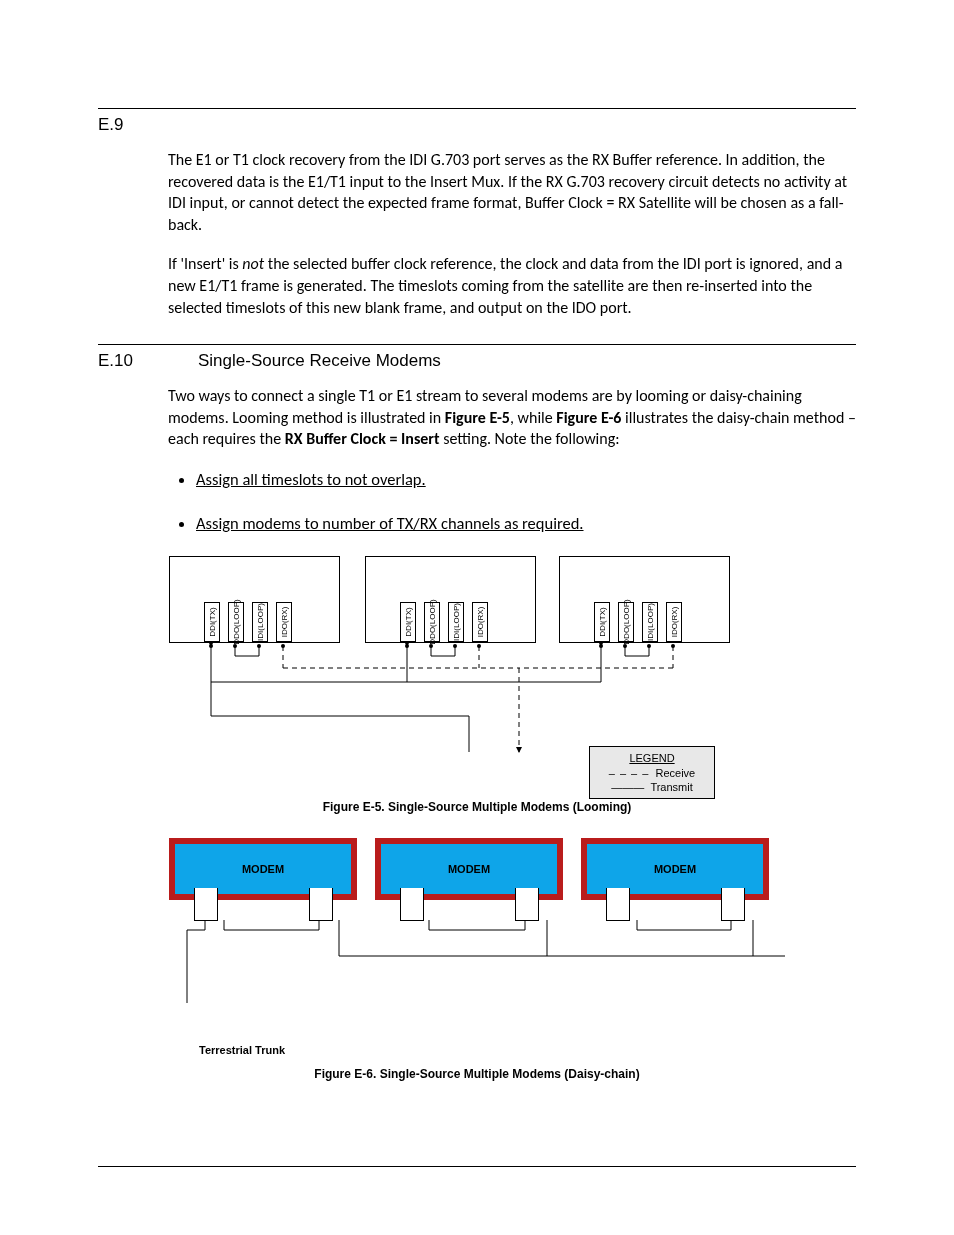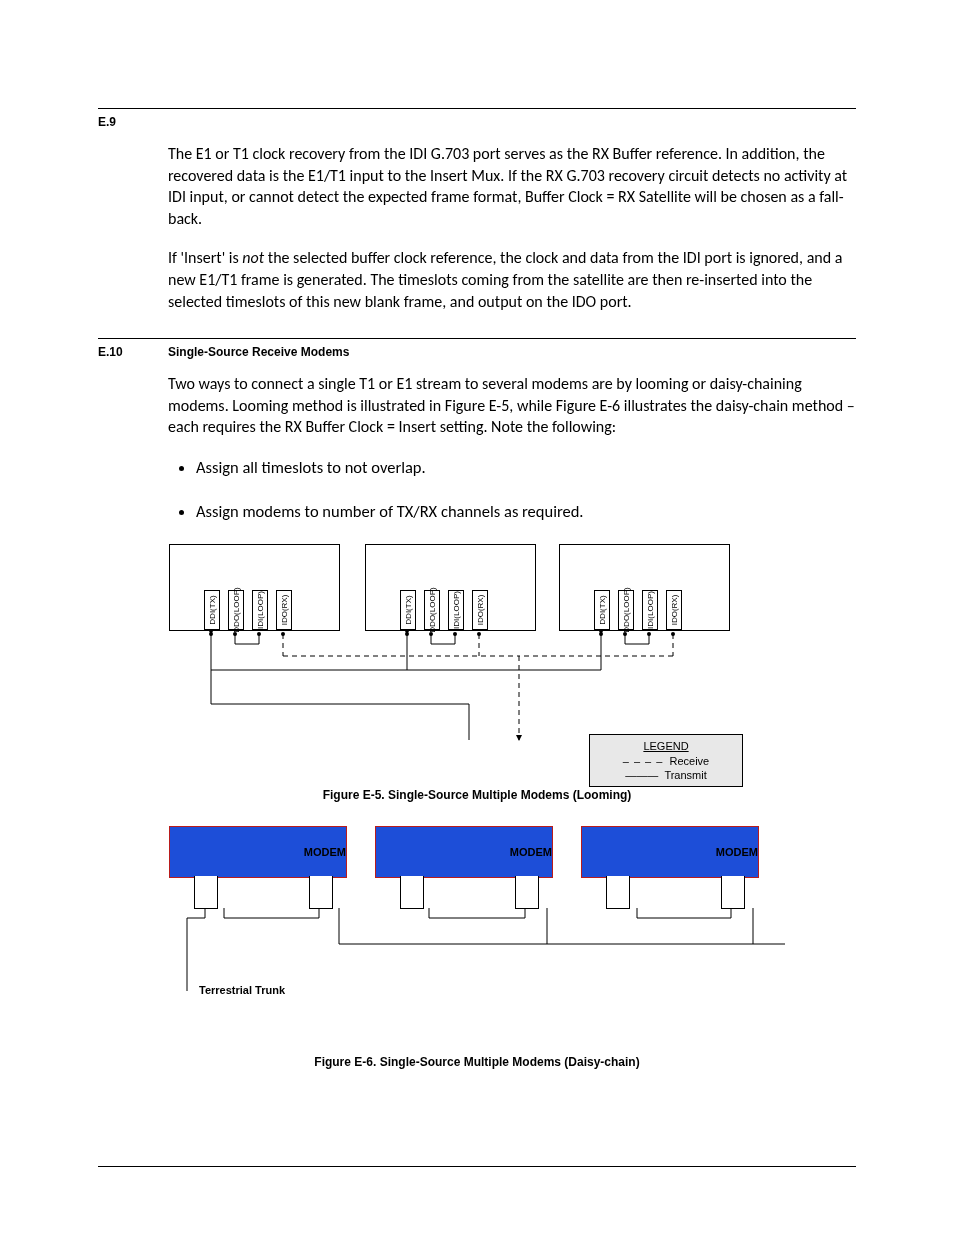--- a/index.html
+++ b/index.html
@@ -9,38 +9,40 @@
     position:relative;
     font-family:Calibri,Arial,sans-serif;
     color:#000;
     box-sizing:border-box;
     padding:108px 98px 0 98px;
   }
   .rule{border-top:1px solid #000;margin-bottom:6px;}
   .section-head{
     display:flex;
     font-family:Arial,Helvetica,sans-serif;
-    font-weight:bold;
-    font-size:12px;
+    font-weight:normal;
+    font-size:17px;
     margin:0 0 14px 0;
+    gap:30px;
   }
   .section-num{width:70px;flex:0 0 70px;}
   .body-text{
     margin-left:70px;
     font-size:16px;
     line-height:1.35;
   }
   .para{margin:0 0 18px 0;}
-  .bold{font-weight:normal;}
+  .bold{font-weight:bold;}
   .ital{font-style:italic;}
   ul.bullets{
     margin:12px 0 0 70px;
     padding-left:28px;
     font-size:16.5px;
     line-height:1.35;
+    text-decoration:underline;
   }
   ul.bullets li{margin-bottom:22px;}
   .fig-wrap{margin:6px 0 10px 0;text-align:center;}
   .fig-caption{
     font-family:Arial,Helvetica,sans-serif;
     font-weight:bold;
     font-size:12px;
     text-align:center;
     margin:10px 0 24px 0;
   }
@@ -83,59 +85,60 @@
     font-size:13px;
     text-align:center;
     background:#fff;
   }
   .legend-box{
     position:absolute;
     border:1px solid #000;
     background:#e8e8e8;
     font-family:Arial,sans-serif;
     font-size:11px;
-    padding:4px 16px;
+    padding:4px 2px;
     line-height:1.3;
   }
   .legend-title{text-decoration:underline;}
   .legend-dash{letter-spacing:1px;}
   svg.f5svg{position:absolute;left:0;top:0;width:616px;height:234px;}
   
   .fig6{
     position:relative;
     width:616px;
     height:190px;
     margin:0 auto;
   }
   .modem-box6{
     position:absolute;
     top:0;
     height:50px;
     width:176px;
-    border:1px solid #b91c1c;
-    background:#1d4ed8;
+    border:6px solid #b91c1c;
+    background:#0ea5e9;
     font-family:Arial,sans-serif;
     font-weight:bold;
     font-size:11px;
-    text-align:right;
+    text-align:center;
     line-height:50px;
   }
   .stub{
     position:absolute;
     width:22px;
     height:32px;
     border:1px solid #000;
     border-top:none;
     background:#fff;
   }
   .tt-label{
     position:absolute;
     font-family:Arial,sans-serif;
     font-weight:bold;
     font-size:11px;
+    margin-top:48px;
   }
   svg.f6svg{position:absolute;left:0;top:0;width:616px;height:190px;}
   .bottom-rule{
     position:absolute;
     left:98px;right:98px;
     bottom:68px;
     border-top:1px solid #000;
   }
 </style>
 </head>

